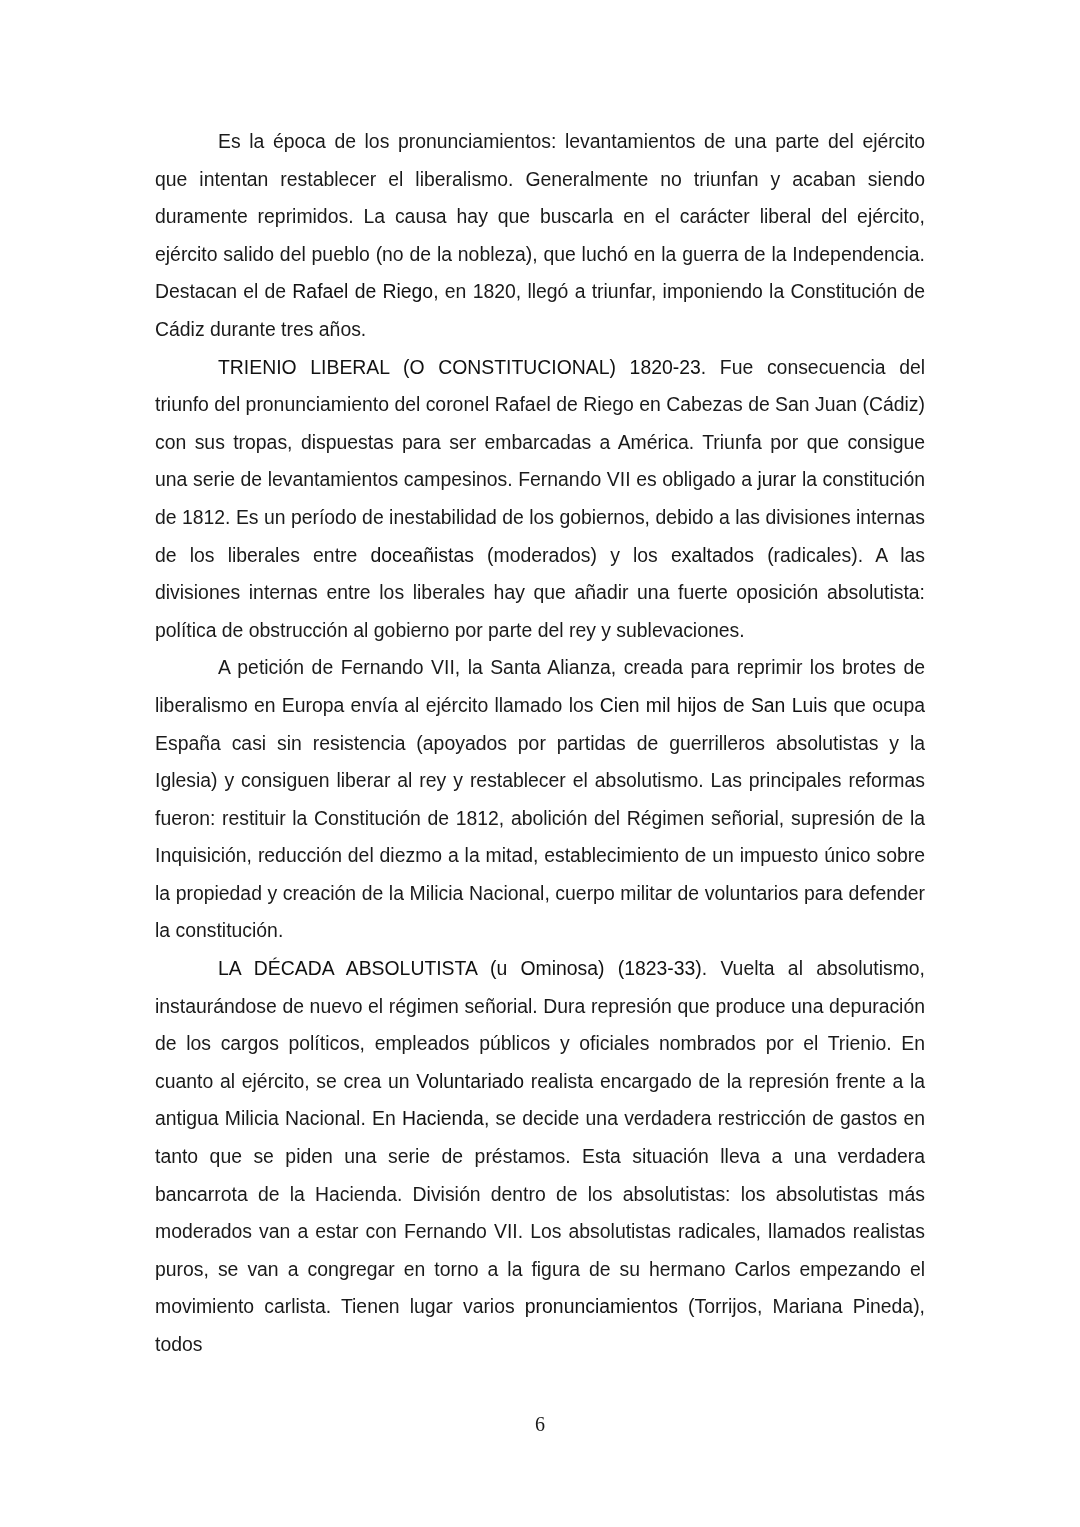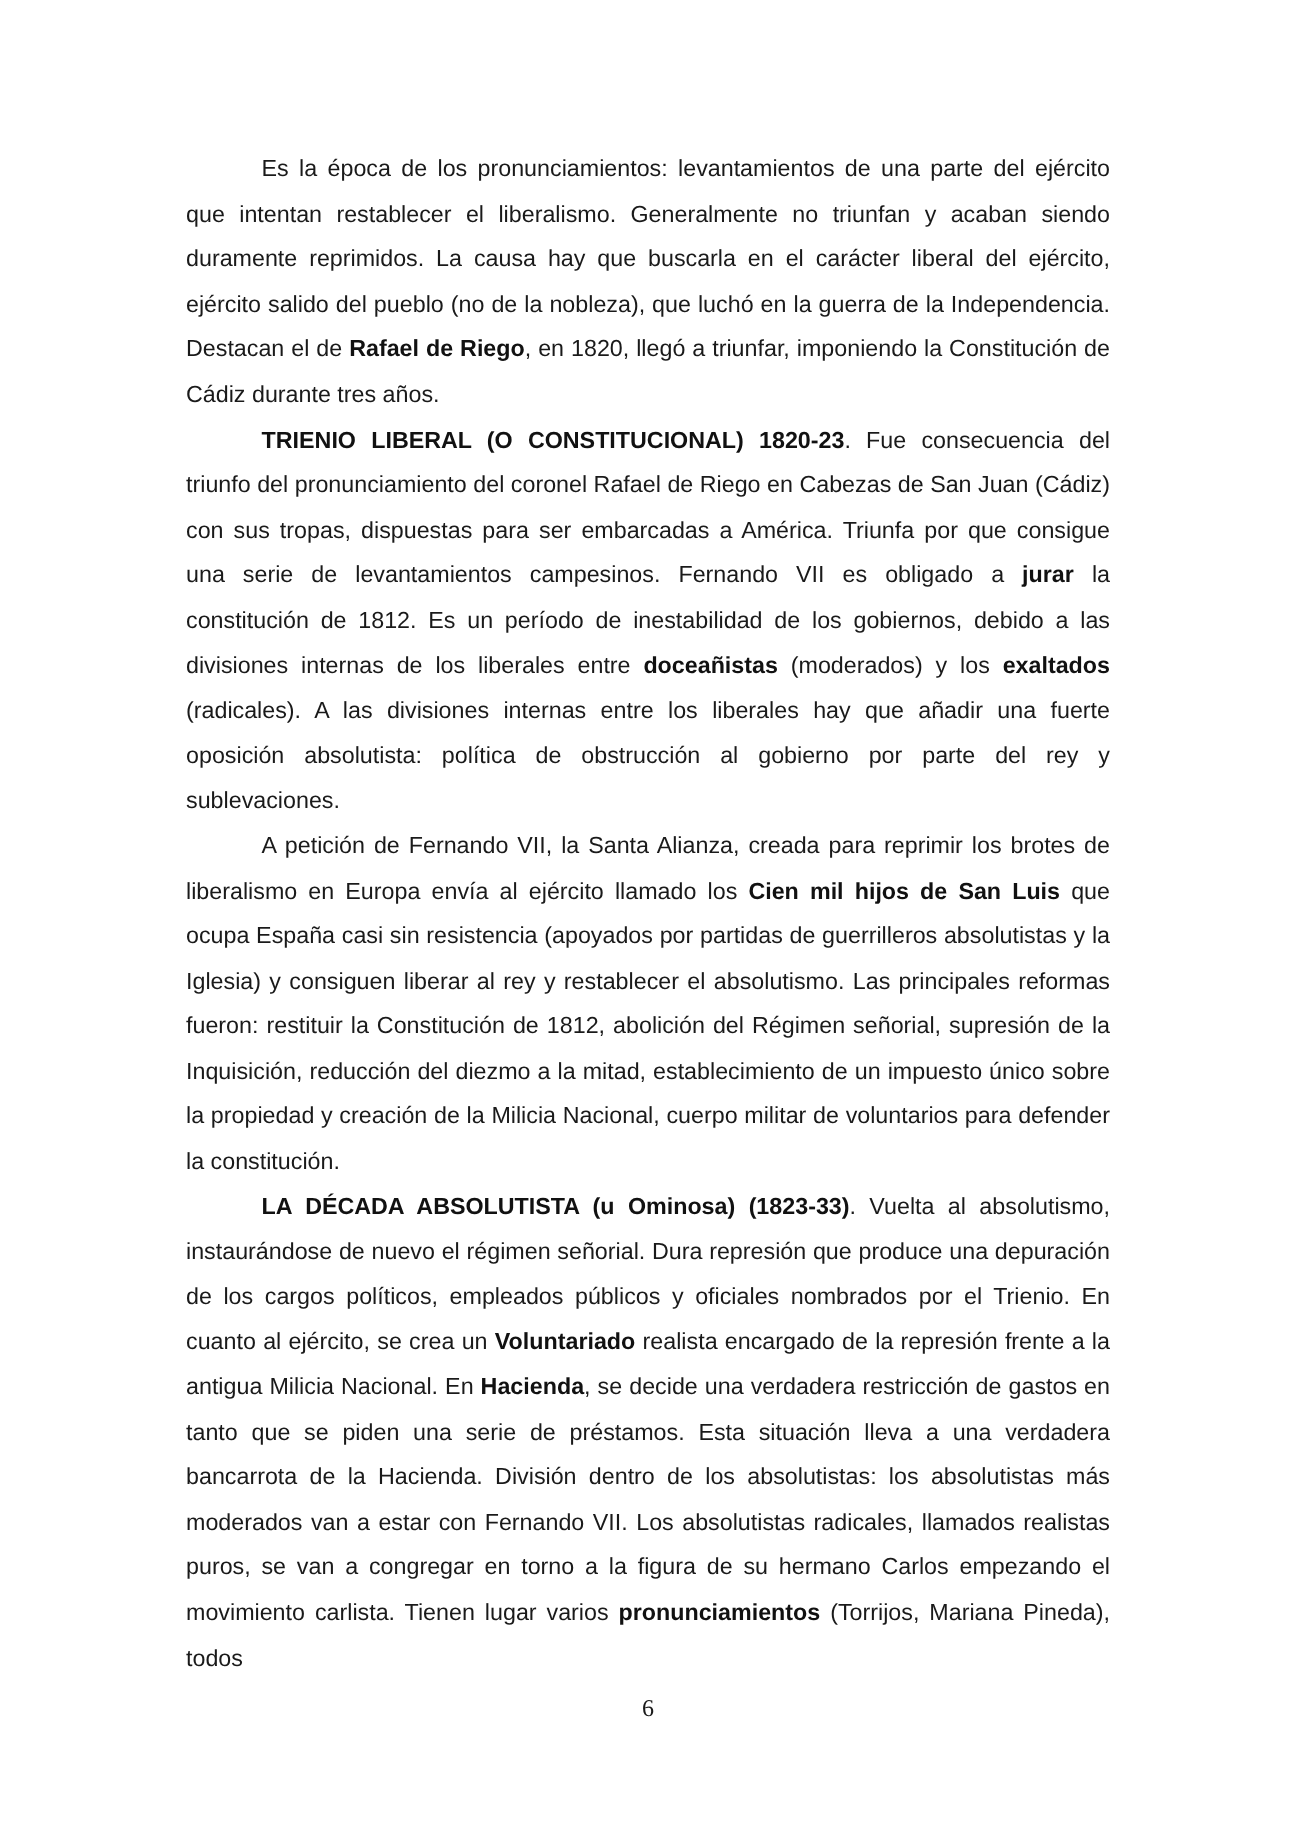--- a/index.html
+++ b/index.html
@@ -22,21 +22,21 @@
       font-family: "Liberation Sans", sans-serif;
       font-size: 19.4px;
       line-height: 37.6px;
       text-align: justify;
     }
     .para {
       margin: 0;
       text-indent: 63px;
     }
     .para b {
-      font-weight: bold;
+      font-weight: normal;
       color: #111111;
     }
     .page-number {
       position: absolute;
       left: 0;
       width: 1080px;
       top: 1413px;
       text-align: center;
       font-family: "Liberation Serif", serif;
       font-size: 20px;

